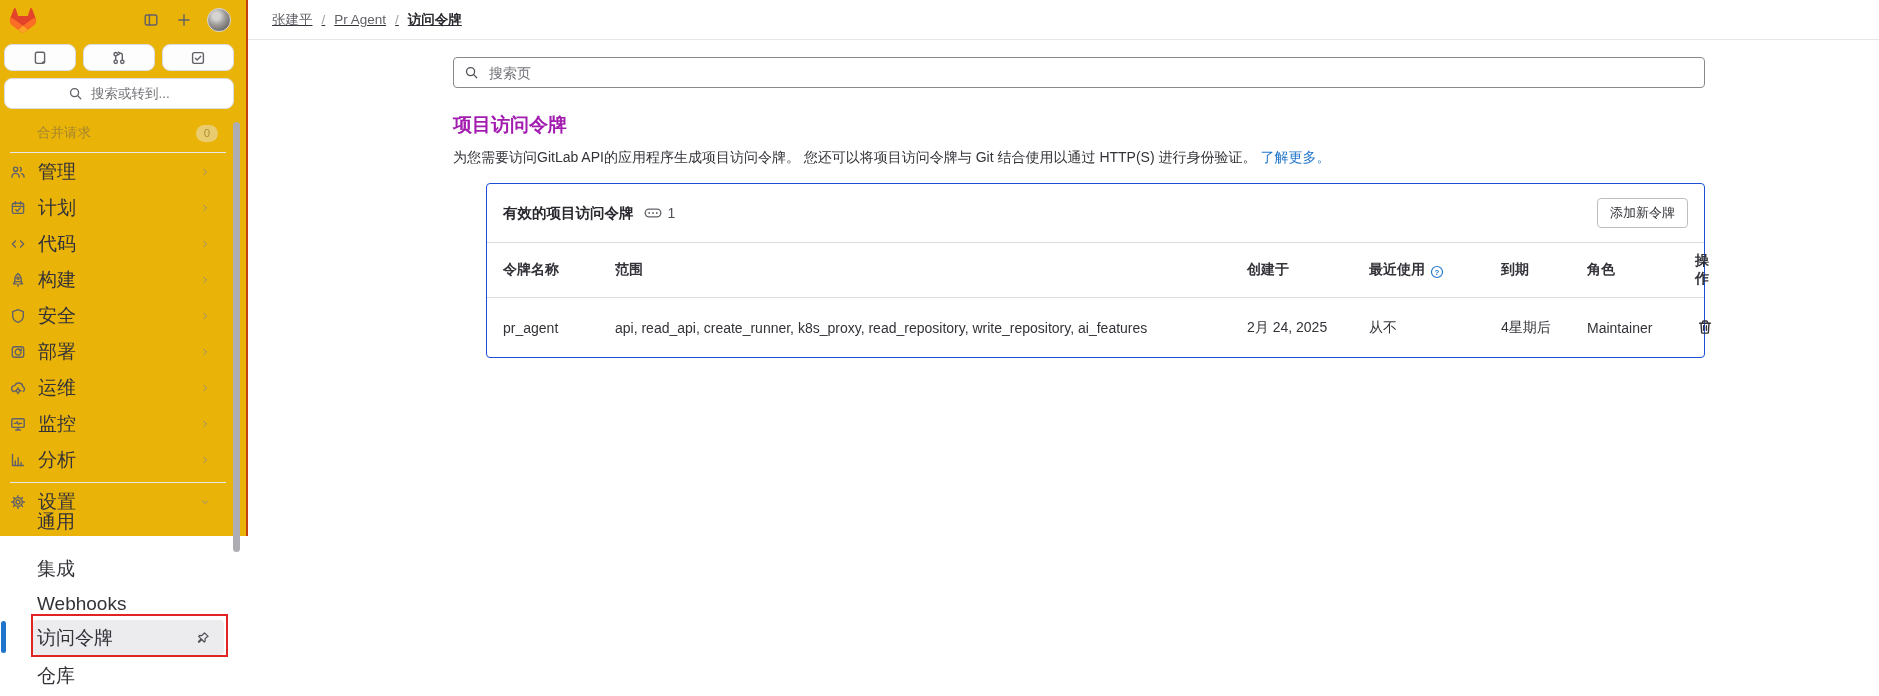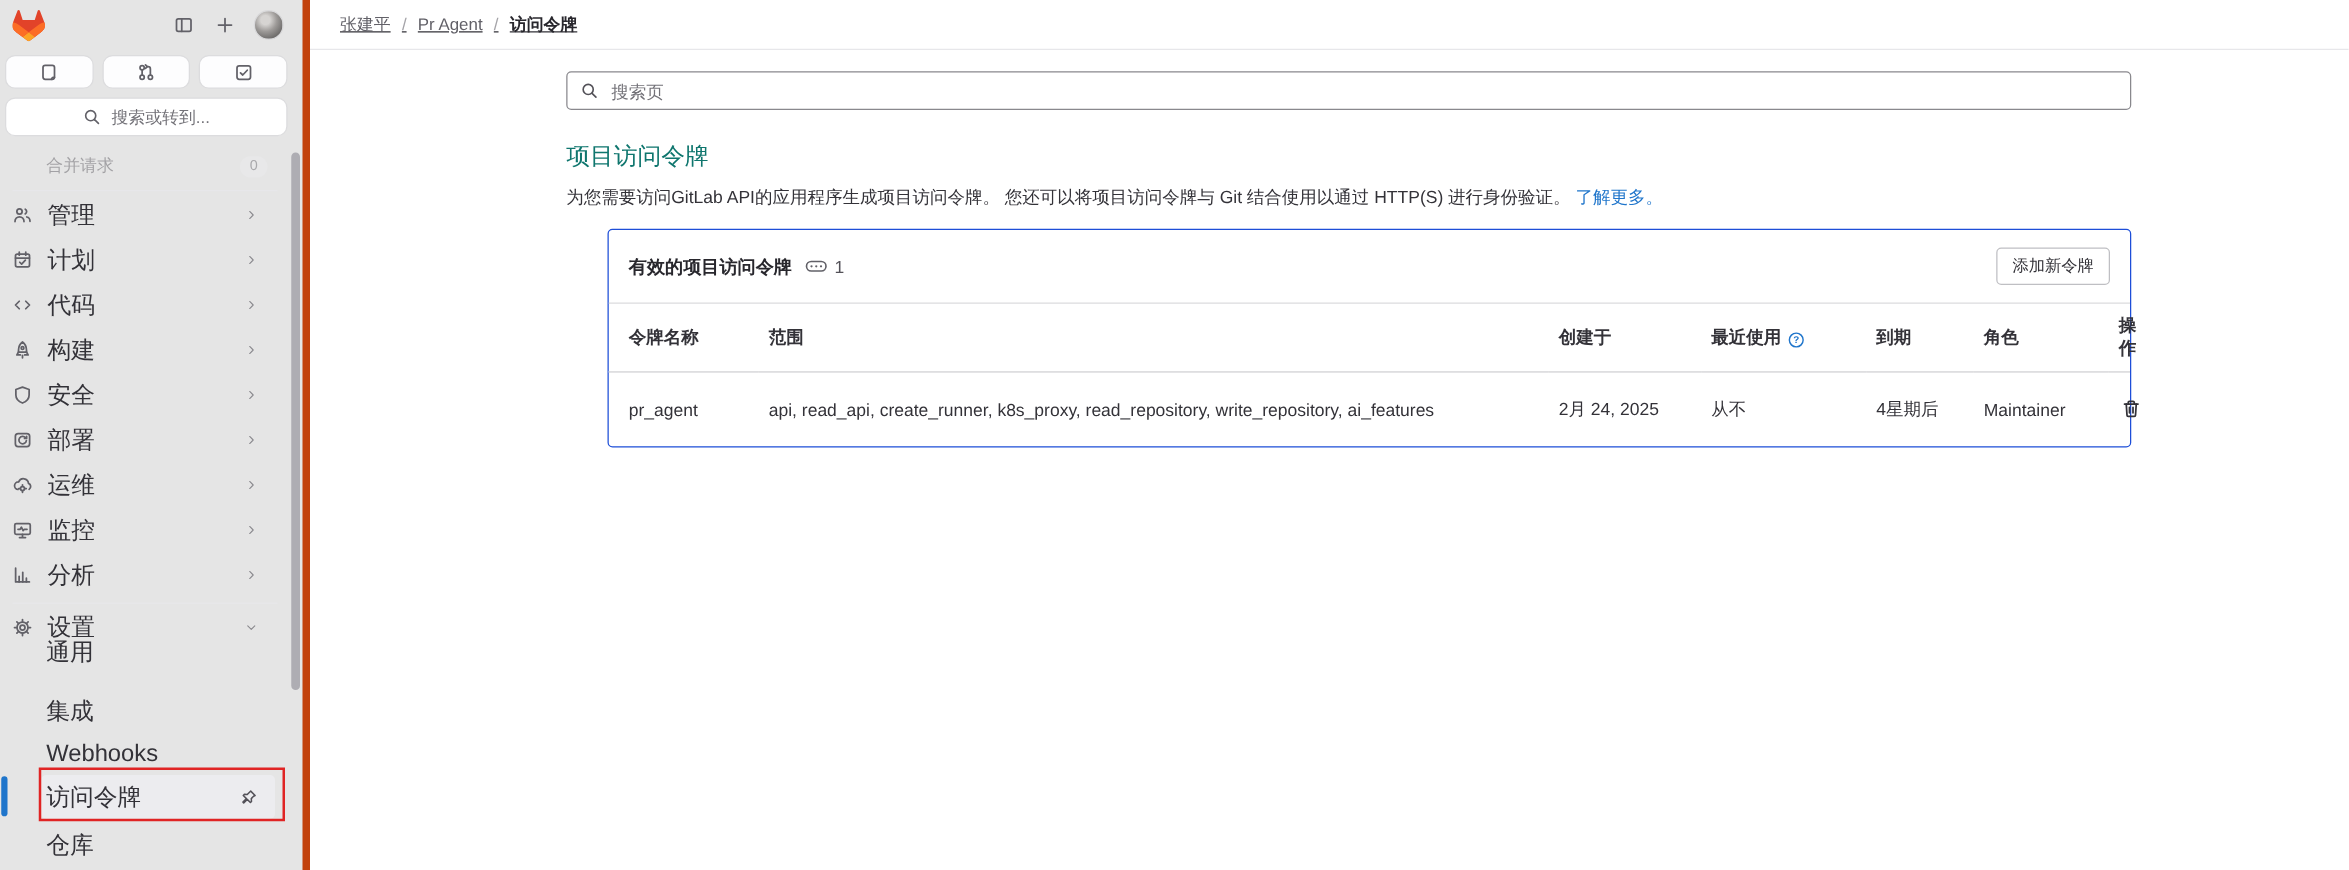--- a/index.html
+++ b/index.html
@@ -6,21 +6,21 @@
   html,body { margin:0; padding:0; }
   body {
     width:1879px; height:696px; position:relative; overflow:hidden;
     background:#fff; color:#333238;
     font-family:"Liberation Sans", sans-serif; font-size:14px;
   }
   svg { display:block; }
   .stroke-ic { fill:none; stroke:#626168; stroke-width:1.4; stroke-linecap:round; stroke-linejoin:round; }
 
   
-  .sidebar { position:absolute; left:0; top:0; width:248px; height:696px; background:#e5e5e5; border-right:6px solid #c2410c; }
+  .sidebar { position:absolute; left:0; top:0; width:248px; height:536px; background:#eab308; border-right:2px solid #c2410c; }
   .sb-top { position:absolute; left:0; top:0; width:100%; height:40px; display:flex; align-items:center; padding:0 15px 0 10px; }
   .sb-top-right { margin-left:auto; display:flex; align-items:center; gap:13px; }
   .icon-btn { background:none; border:none; padding:2px; cursor:pointer; color:#515156; }
   .avatar { width:24px; height:24px; border-radius:50%;
     background:radial-gradient(circle at 38% 32%, #d6d4d2 0 18%, #9d9a98 45%, #6f6d6c 75%, #555 100%); border:1px solid #d9d9db; }
 
   .sb-shortcuts { position:absolute; top:44px; left:4px; right:12px; display:flex; gap:7px; }
   .shortcut { flex:1; height:27px; border:1px solid #dcdcde; border-radius:8px; background:#fdfdfe;
     display:flex; align-items:center; justify-content:center; cursor:pointer; }
 
@@ -50,21 +50,21 @@
     display:flex; align-items:center; padding-left:24px; gap:9px; font-size:13.5px; background:#fff;text-decoration:underline; }
   .crumb { color:#626168; text-decoration:none; cursor:pointer; }
   .crumb-sep { color:#a4a3a8; }
   .crumb-current { color:#28272d; font-weight:700; }
 
   
   .content { position:absolute; left:248px; top:40px; right:0; bottom:0; padding:17px 174px 0 205px; background:#fff; }
   .page-search { height:31px; border:1px solid #89888d; border-radius:4px; display:flex; align-items:center; padding:0 10px; gap:8px; background:#fff; }
   .page-search input { border:none; outline:none; flex:1; font-size:14px; font-family:inherit; color:#333238; background:transparent; }
   .page-search input::placeholder { color:#737278; }
-  .page-title { margin:24px 0 0; font-size:19px; font-weight:400; color:#0f766e; }
+  .page-title { margin:24px 0 0; font-size:19px; font-weight:700; color:#a21caf; }
   .page-desc { margin:10px 0 0; font-size:14px; color:#333238; line-height:19px; }
   .learn-more { color:#1f75cb; text-decoration:none; cursor:pointer; }
 
   .card { margin-top:16px; border:1px solid #1d4ed8; border-radius:4px; background:#fff;margin-left:33px; }
   .card-header { display:flex; align-items:center; padding:14px 16px; border-bottom:1px solid #dcdcde; }
   .card-title { font-size:14.5px; font-weight:700; color:#28272d; }
   .token-count { display:flex; align-items:center; gap:6px; margin-left:10px; color:#535158; font-size:14px; }
   .add-btn { margin-left:auto; padding:5px 12px; font-size:13px; border:1px solid #bfbfc3; border-radius:4px;
     background:#fff; color:#333238; cursor:pointer; font-family:inherit; }
 

